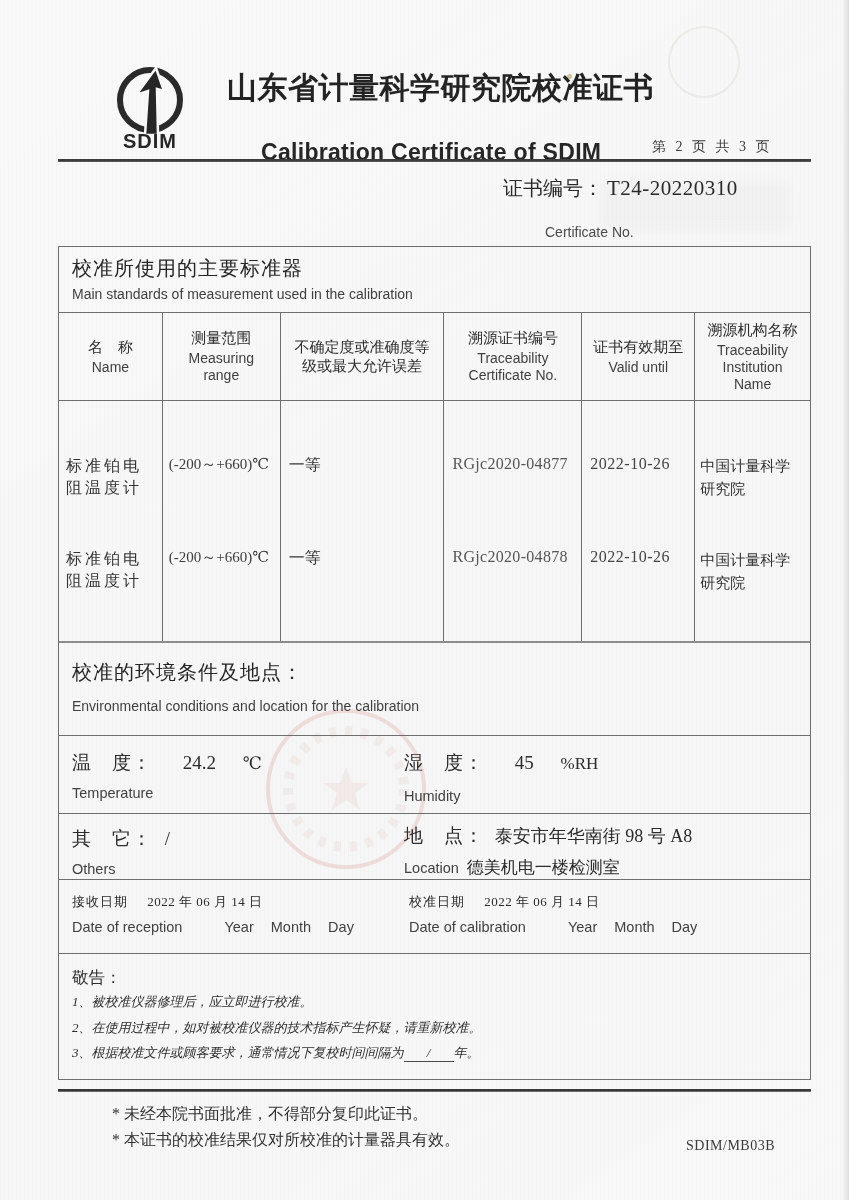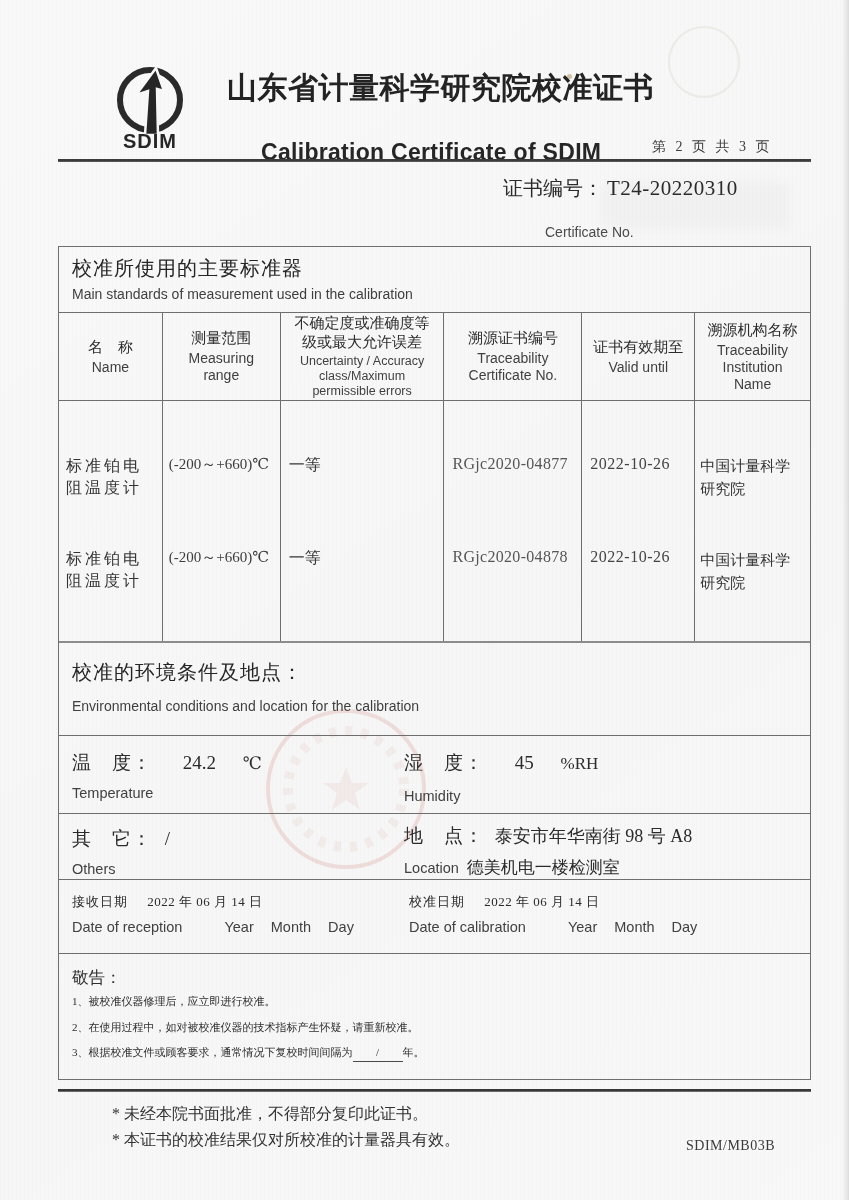--- a/index.html
+++ b/index.html
@@ -98,21 +98,21 @@
   .loc-l2 .fen{ display:inline; margin:0; }
   .loc-cn2{ font-size:17px; margin-left:4px; color:#2b2b2b; }
   .dline{ font-size:13px; color:#2b2b2b; }
   .dval{ margin-left:16px; letter-spacing:0.5px; }
   .den{ font-size:14.5px; color:#414141; margin-top:8px; }
   .dunits{ margin-left:38px; word-spacing:13px;margin-top:31px; }
 
   
   .notice{ height:125px; border-bottom:none; padding:13px 0 0 13px; }
   .ntitle{ font-size:16.5px; color:#2e2e2e; }
-  .nitem{ font-size:11px; line-height:25.5px; color:#2e2e2e; }
+  .nitem{ font-size:13px; line-height:25.5px; color:#2e2e2e;font-style:italic; }
   .blank{ display:inline-block; min-width:50px; text-align:center;
     border-bottom:1px solid #4a4a4a; line-height:17px; }
 
   
   .footer-rule{ position:absolute; left:58px; top:1089px; width:753px; height:3px;
     border-top:2px solid #383838; border-bottom:1px solid #6a6a6a; }
   .foot-notes{ position:absolute; left:112px; top:1101px; font-size:16px; line-height:26px; color:#333; }
   .form-no{ position:absolute; left:686px; top:1138px; font-size:14px; letter-spacing:0.5px; color:#3a3a3a; }
 </style>
 </head>
@@ -160,21 +160,20 @@
         <div class="col c1 th">
           <div class="th-cn">名　称</div>
           <div class="th-en sans">Name</div>
         </div>
         <div class="col c2 th">
           <div class="th-cn">测量范围</div>
           <div class="th-en sans">Measuring range</div>
         </div>
         <div class="col c3 th">
           <div class="th-cn">不确定度或准确度等级或最大允许误差</div>
-          <div class="th-en sans">Uncertainty / Accuracy class/Maximum permissible errors</div>
         </div>
         <div class="col c4 th">
           <div class="th-cn">溯源证书编号</div>
           <div class="th-en sans">Traceability Certificate No.</div>
         </div>
         <div class="col c5 th">
           <div class="th-cn">证书有效期至</div>
           <div class="th-en sans">Valid until</div>
         </div>
         <div class="col c6 th">

